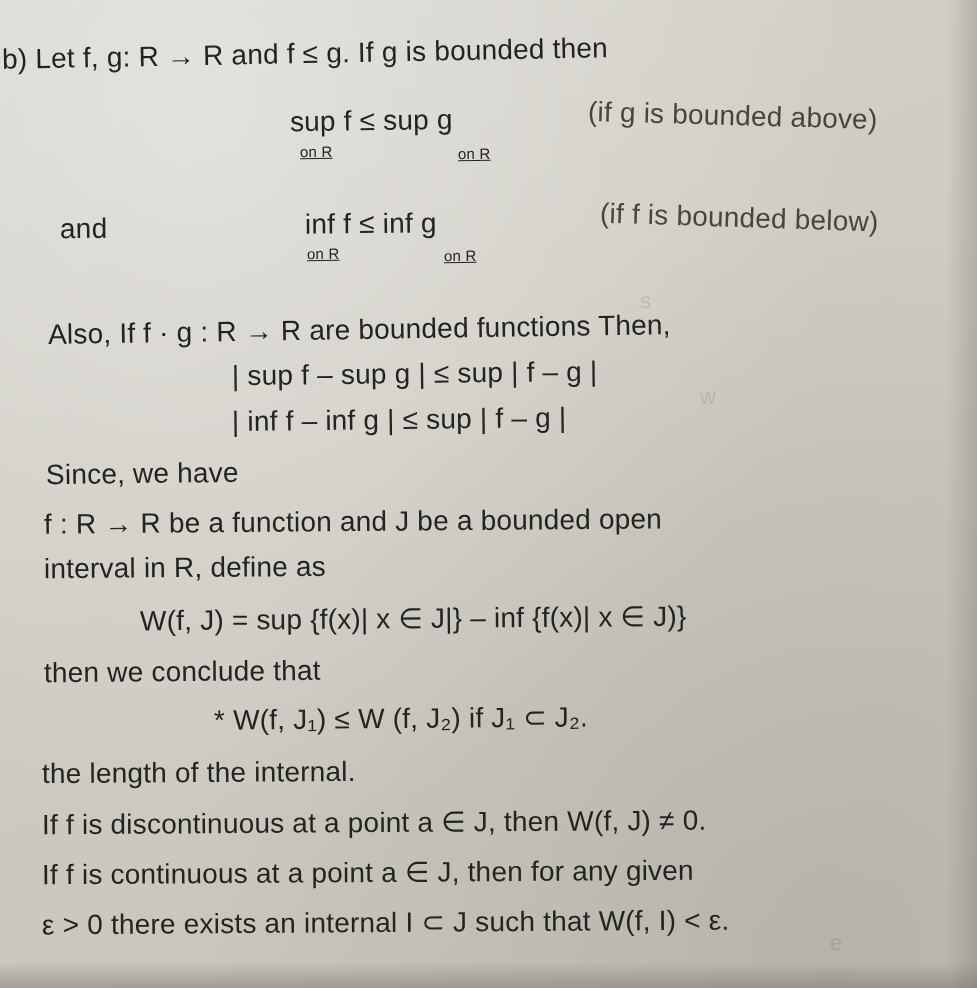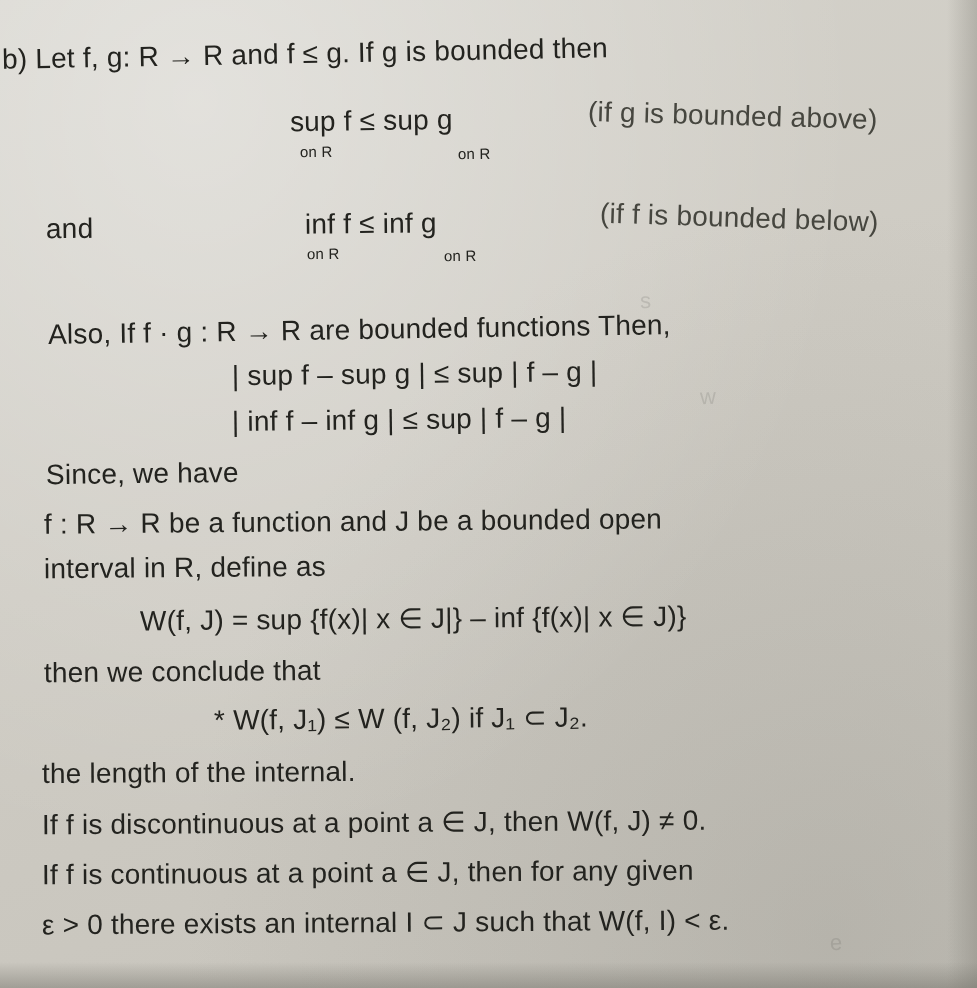--- a/index.html
+++ b/index.html
@@ -29,20 +29,21 @@
   .ln {
     position: absolute;
     white-space: nowrap;
     letter-spacing: 0.2px;
   }
   .big {
     font-size: 28px;
   }
   .sub {
     font-size: 15px;
+    text-decoration: underline;
   }
   .faded-right {
     color: #46463f;
   }
   
   .ghost {
     position: absolute;
     color: rgba(90,90,82,0.18);
     font-size: 22px;
     white-space: nowrap;
@@ -77,21 +78,21 @@
   <div class="ghost" style="left:700px; top:384px; transform:rotate(-2deg);">w</div>
   <div class="ghost" style="left:830px; top:930px; transform:rotate(-3deg);">e</div>
 
   <div class="ln big" style="left:2px; top:38px; transform:rotate(-1.1deg);">b) Let f, g: R → R and f ≤ g. If g is bounded then</div>
 
   <div class="ln big" style="left:290px; top:105px; transform:rotate(-0.8deg);">sup f  ≤  sup g</div>
   <div class="ln sub" style="left:300px; top:143px; transform:rotate(-0.8deg);">on R</div>
   <div class="ln sub" style="left:458px; top:145px; transform:rotate(-0.8deg);">on R</div>
   <div class="ln big faded-right" style="left:588px; top:100px; transform:rotate(1.6deg);">(if g is bounded above)</div>
 
-  <div class="ln big" style="left:46px; top:213px; transform:rotate(-0.6deg);">and</div>
+  <div class="ln big" style="left:60px; top:213px; transform:rotate(-0.6deg);">and</div>
   <div class="ln big" style="left:305px; top:208px; transform:rotate(-0.6deg);">inf f  ≤  inf g</div>
   <div class="ln sub" style="left:307px; top:245px; transform:rotate(-0.6deg);">on R</div>
   <div class="ln sub" style="left:444px; top:247px; transform:rotate(-0.6deg);">on R</div>
   <div class="ln big faded-right" style="left:600px; top:202px; transform:rotate(1.8deg);">(if f is bounded below)</div>
 
   <div class="ln big" style="left:48px; top:314px; transform:rotate(-0.9deg);">Also, If f · g : R → R are bounded functions Then,</div>
 
   <div class="ln big" style="left:232px; top:358px; transform:rotate(-0.7deg);">| sup f – sup g | ≤ sup | f – g |</div>
   <div class="ln big" style="left:232px; top:404px; transform:rotate(-0.7deg);">| inf f – inf g | ≤ sup | f – g |</div>
 

